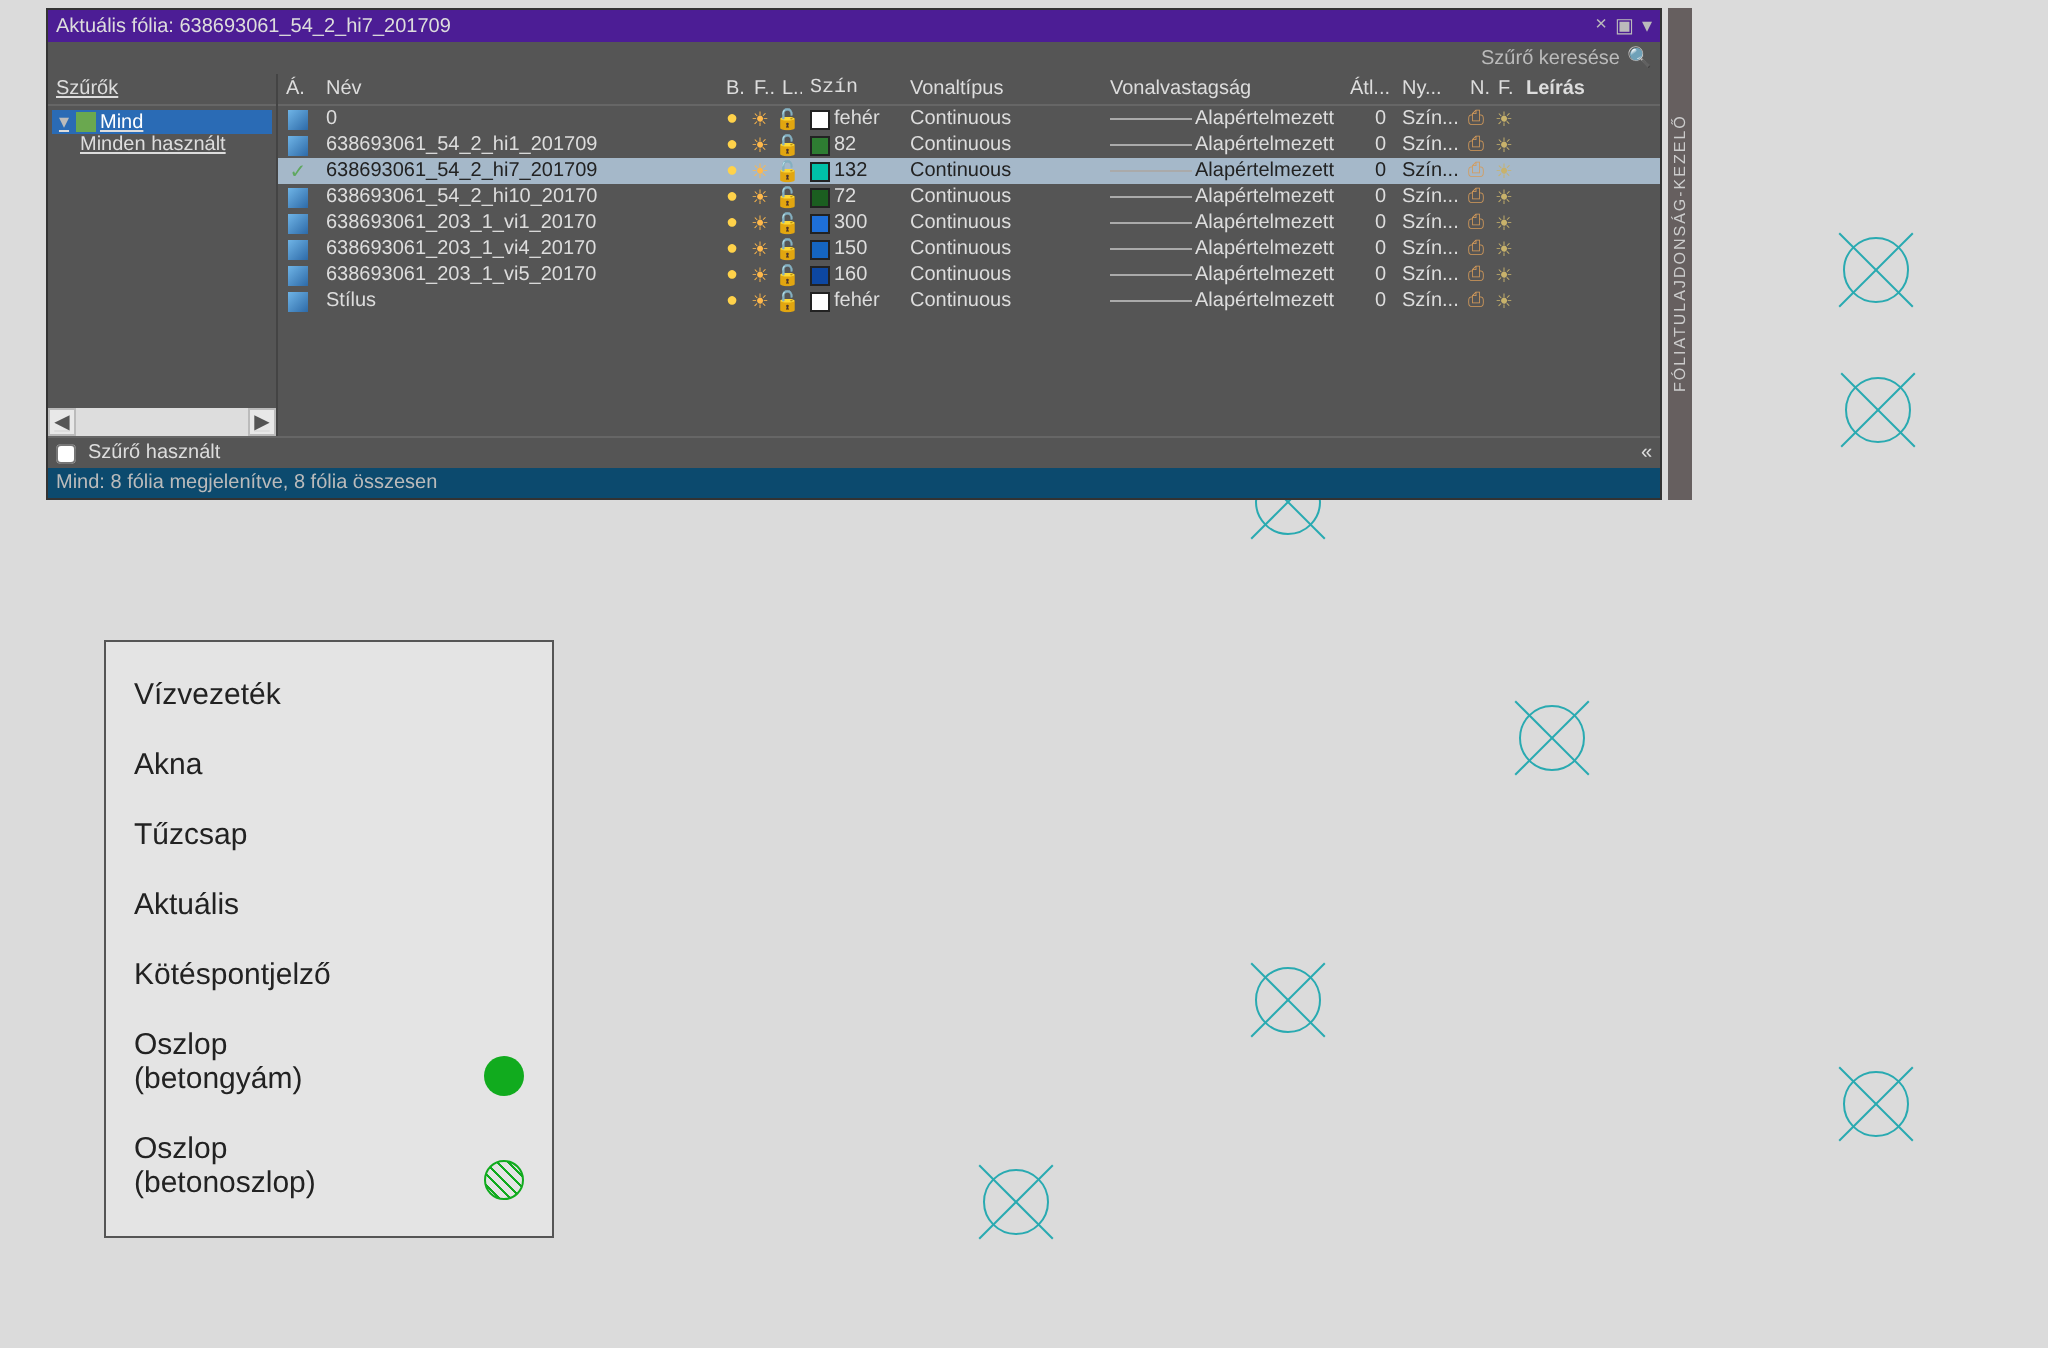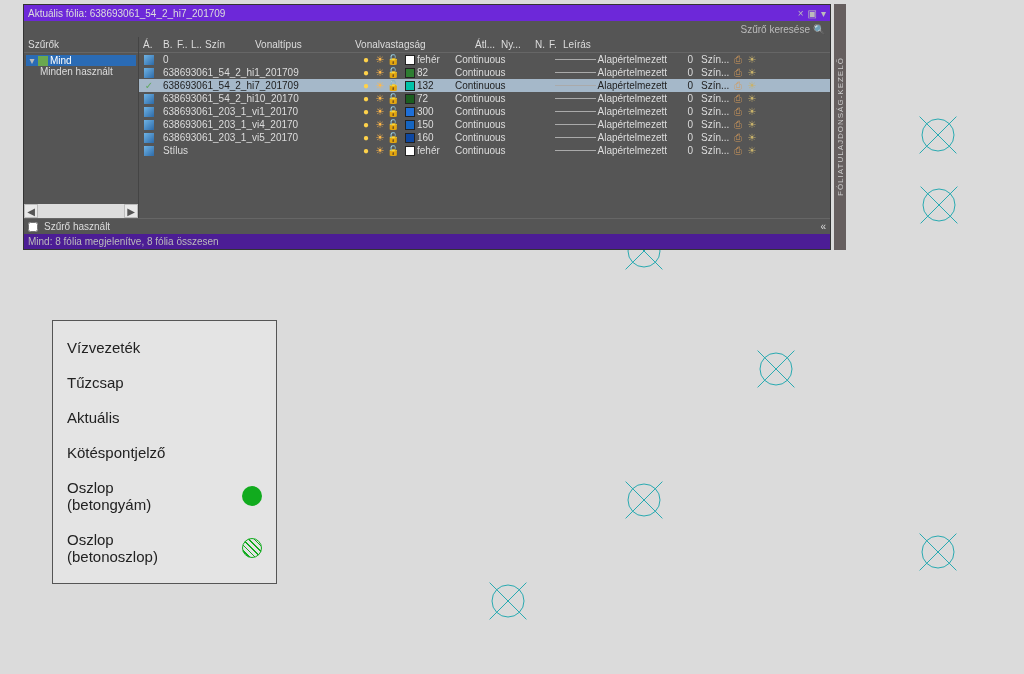--- a/index.html
+++ b/index.html
@@ -23,36 +23,37 @@
     display: flex;
     flex-direction: column;
     border: 1px solid #333;
   }
   .panel-title {
     height: 16px;
     display: flex;
     align-items: center;
     justify-content: space-between;
     padding: 0 4px;
-    background: #6d28d9;
+    background: #4c1d95;
     font-size: 10px;
   }
   .panel-title .controls { display: flex; gap: 4px; }
   .panel-title .controls span { cursor: pointer; font-size: 10px; color: #bbb; }
   .search-row {
     height: 16px; display: flex; justify-content: flex-end; align-items: center; padding: 0 4px;
   }
   .search-row .searchlabel { color: #bbb; margin-right: 4px; }
   .search-row .searchicon { width: 12px; height: 12px; display:inline-flex; align-items:center; justify-content:center; }
   .body-row { flex: 1; display: flex; min-height: 0; }
   .tree {
     width: 115px;
     border-right: 1px solid #444;
     display: flex;
     flex-direction: column;
+    text-decoration: underline;
   }
   .tree-header { font-size: 10px; padding: 2px 4px; border-bottom: 1px solid #666; }
   .tree-body { flex: 1; padding: 2px; }
   .tree-item { display: flex; align-items: center; gap: 2px; padding: 0 2px; }
   .tree-item.sel { background: #2a6bb5; color: #fff; }
   .tree-item .exp { width: 8px; text-align: center; color: #bbb; }
   .tree-item .ticon { width: 10px; height: 10px; background: #6aa84f; display:inline-block; }
   .tree-item.sub { padding-left: 14px; }
   .tree-scroll { height: 14px; display:flex; background:#e8e8e8; }
   .tree-scroll .arrow { width:14px; display:flex; align-items:center; justify-content:center; color:#555; border:1px solid #bbb; }
@@ -70,38 +71,38 @@
   .c-b      { width:14px; justify-content:center; }
   .c-f      { width:14px; justify-content:center; }
   .c-l      { width:14px; justify-content:center; }
   .c-szin   { width:50px; }
   .c-lt     { width:100px; }
   .c-lw     { width:120px; }
   .c-all    { width:26px; text-align:right; justify-content:flex-end; }
   .c-ny     { width:34px; }
   .c-n      { width:14px; justify-content:center; }
   .c-f2     { width:14px; justify-content:center; }
-  .c-desc   { flex:1; }
+  .c-desc   { flex:1;font-weight:bold; }
   .th.c-status{width:20px;} .th.c-name{width:200px;} .th.c-b{width:14px;} .th.c-f{width:14px;}
-  .th.c-l{width:14px;} .th.c-szin{width:50px;} .th.c-lt{width:100px;} .th.c-lw{width:120px;}
+  .th.c-l{width:14px;} .th.c-szin{width:50px;font-family:Liberation Mono, monospace;} .th.c-lt{width:100px;} .th.c-lw{width:120px;}
   .th.c-all{width:26px;} .th.c-ny{width:34px;} .th.c-n{width:14px;} .th.c-f2{width:14px;} .th.c-desc{flex:1;}
 
   .swatch { width:10px; height:10px; border:1px solid #222; display:inline-block; }
   .layericon { width:10px; height:10px; display:inline-block; }
   .bulb { color:#ffd24a; }
   .sun  { color:#ffb84a; }
   .lock { color:#bfbfbf; }
   .dash { display:inline-block; border-top:1px solid #aaa; width:60px; height:0; }
   .check { color:#5fa85f; }
   .panel-footer {
     display:flex; align-items:center; gap:6px; height:16px; padding:0 4px; border-top:1px solid #666;
   }
   .panel-footer input[type=checkbox]{ width:10px; height:10px; }
   .panel-footer .spacer { flex:1; }
-  .panel-status { padding:2px 4px; font-size:10px; background:#4c1d95; color:#bbb; }
+  .panel-status { padding:2px 4px; font-size:10px; background:#0c4a6e; color:#bbb; }
 
   .side-tab {
     position: absolute;
     left: 834px;
     top: 4px;
     width: 12px;
     height: 246px;
     background: #665f5f;
     color: #ccc;
     font-size: 8px;
@@ -120,21 +121,21 @@
     width: 225px;
     border: 1px solid #555;
     background: #e4e4e4;
     padding: 18px 14px;
     display: flex;
     flex-direction: column;
     gap: 18px;
     font-size: 15px;
     color: #222;
   }
-  .legend-row { display:flex; align-items:center; gap:18px; }
+  .legend-row { display:flex; align-items:flex-end; gap:18px; }
   .legend-row .lbl { flex:1; }
   .circle-green { width:20px; height:20px; border-radius:50%; background:#11ab1e; }
   .circle-hatch {
     width:20px; height:20px; border-radius:50%;
     background: repeating-linear-gradient(45deg,#11ab1e 0 1px, transparent 1px 4px);
     border:1px solid #11ab1e;
   }
 
   .bg-symbol {
     position:absolute;
@@ -212,20 +213,21 @@
         </div>
       <div class="tree-scroll">
         <div class="arrow">◀</div>
         <div class="track"></div>
         <div class="arrow">▶</div>
       </div>
     </div>
     <div class="table">
       <div class="thead">
         <div class="th c-status">Á.</div>
+        <div class="th c-name">Név</div>
         <div class="th c-b">B.</div>
         <div class="th c-f">F...</div>
         <div class="th c-l">L...</div>
         <div class="th c-szin">Szín</div>
         <div class="th c-lt">Vonaltípus</div>
         <div class="th c-lw">Vonalvastagság</div>
         <div class="th c-all">Átl...</div>
         <div class="th c-ny">Ny...</div>
         <div class="th c-n">N.</div>
         <div class="th c-f2">F.</div>
@@ -508,20 +510,23 @@
   <div class="panel-status">Mind: 8 fólia megjelenítve, 8 fólia összesen</div>
 </div>
 
 <div class="side-tab">FÓLIATULAJDONSÁG-KEZELŐ</div>
 
 <div class="legend" id="legend">
     <div class="legend-row">
       <div class="lbl" style="white-space: pre-line;">Vízvezeték</div>
     </div>
     <div class="legend-row">
+      <div class="lbl" style="white-space: pre-line;">Akna</div>
+    </div>
+    <div class="legend-row">
       <div class="lbl" style="white-space: pre-line;">Tűzcsap</div>
     </div>
     <div class="legend-row">
       <div class="lbl" style="white-space: pre-line;">Aktuális</div>
     </div>
     <div class="legend-row">
       <div class="lbl" style="white-space: pre-line;">Kötéspontjelző</div>
     </div>
     <div class="legend-row">
       <div class="lbl" style="white-space: pre-line;">Oszlop

